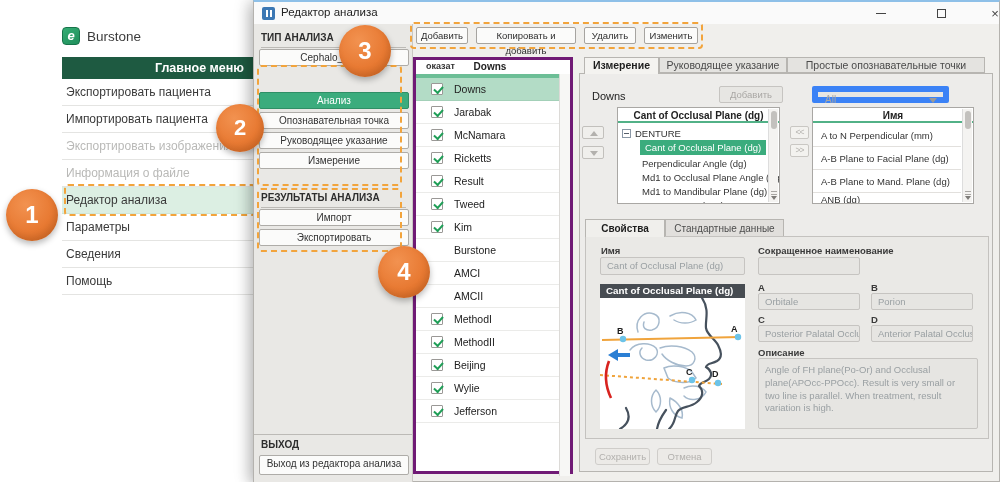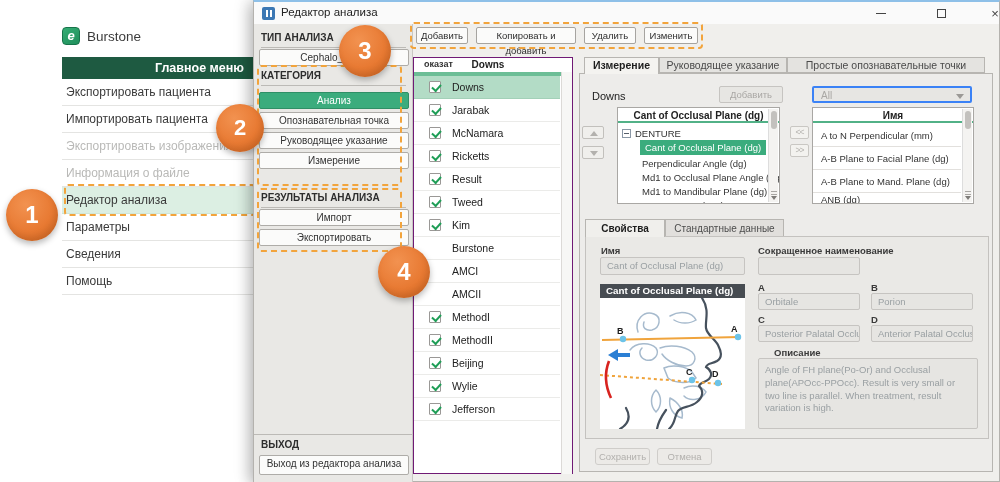--- a/index.html
+++ b/index.html
@@ -57,21 +57,21 @@
   .pbtn.green { background:#3bac7d; border-color:#2f8f66; color:#fff; }
   .dashbox.b2 { left:3px;  top:41px;  width:145px; height:121px; z-index:20; }
   .dashbox.b4 { left:3px;  top:164px; width:145px; height:64px;  z-index:20; }
   .dashbox.b3 { left:156px; top:20px; width:293px; height:27px;  z-index:20; }
 
   
   .tbtn { position:absolute; top:25px; height:17px; background:#fbfbfa; border:1px solid #a6a4a0; border-radius:2px;
     font-size:9.5px; color:#2e2e2e; text-align:center; line-height:15px; }
 
   
-  .alist { position:absolute; left:159px; top:55px; width:160px; height:417px; background:#fff; border:1px solid #701a75; }
+  .alist { position:absolute; left:159px; top:55px; width:160px; height:417px; background:#fff; border:3px solid #701a75; }
   .alist-hdr { position:absolute; left:0; top:0; width:100%; height:14px; background:#fff; }
   .alist-hdr .c1 { position:absolute; left:10px; top:1px; font-size:9px; font-weight:bold; color:#333; }
   .alist-hdr .c2 { position:absolute; left:0; top:1px; width:148px; text-align:center; font-size:10px; font-weight:bold; color:#222; }
   .greenband { position:absolute; left:0; top:14px; width:100%; height:4px; background:#6cbe96; }
   .arow { position:absolute; left:0; width:146px; height:23px; border-bottom:1px solid #ebebe9; }
   .arow.sel { background:#b3dcc6; border-bottom-color:#a3d0b8; }
   .cbx { position:absolute; left:15px; top:5px; width:12px; height:12px; background:#fff; border:1px solid #9a9896; border-radius:1px; }
   .cbx::after { content:""; position:absolute; left:2px; top:2px; width:7px; height:4px;
     border-left:2px solid #1f9e57; border-bottom:2px solid #1f9e57; transform:rotate(-48deg); }
   .aname { position:absolute; left:38px; top:5px; font-size:10.5px; color:#222; }
@@ -79,21 +79,21 @@
 
   
   .tab { position:absolute; top:55px; height:16px; background:#e4e3e0; border:1px solid #b7b5b1; font-size:10.5px;
     color:#4a4a4a; text-align:center; line-height:15px; }
   .tab.on { background:#f4f3f0; font-weight:bold; color:#1d1d1d; height:17px; border-bottom:none; z-index:2; }
   .rpanel { position:absolute; left:325px; top:71px; width:414px; height:399px; background:#edecea; border:1px solid #b7b5b1; }
 
   .grp-label { position:absolute; left:12px; top:16px; font-size:11px; color:#222; }
   .dbtn { position:absolute; background:#e7e6e3; border:1px solid #c6c4c1; border-radius:2px; font-size:9.5px;
     color:#a9a7a4; text-align:center; }
-  .sel-all { position:absolute; left:232px; top:12px; width:160px; height:17px; background:#e7e6e3; border:2px solid #3b82f6;
+  .sel-all { position:absolute; left:232px; top:12px; width:137px; height:17px; background:#e7e6e3; border:6px solid #3b82f6;
     border-radius:2px; font-size:10px; color:#a9a7a4; line-height:15px; padding-left:7px; }
   .sel-all .arr { position:absolute; right:6px; top:6px; width:0; height:0; border-left:4px solid transparent;
     border-right:4px solid transparent; border-top:5px solid #9b9996; }
 
   .lbox { position:absolute; top:33px; height:97px; background:#fff; border:1px solid #a9a7a4; overflow:hidden; }
   .lbox-hdr { position:absolute; left:0; top:0; width:100%; height:15px; text-align:center; font-size:10px; font-weight:bold;
     color:#222; line-height:15px; border-bottom:2px solid #52b187; background:#fff; }
   .titem { position:absolute; font-size:9.5px; color:#333; white-space:nowrap; }
   .titem.sel { background:#3bac7d; color:#fff; padding:2px 5px; }
   .tbox { position:absolute; width:9px; height:9px; border:1px solid #8a97a5; background:#fff; }
@@ -169,21 +169,20 @@
       <div class="wc wc-max">
           <i></i>
         </div>
       <div class="wc wc-close">×</div>
     </div>
 
     <div class="lpanel">
       <div class="sec-hdr" style="top:8px">ТИП АНАЛИЗА</div>
       <div class="pbtn left" style="top:25px">Cephalo_Lateral</div>
 
-      <div class="sec-hdr" style="top:46px">КАТЕГОРИЯ</div>
       <div class="pbtn green" style="top:68px">Анализ</div>
       <div class="pbtn" style="top:88px">Опознавательная точка</div>
       <div class="pbtn" style="top:108px">Руководящее указание</div>
       <div class="pbtn" style="top:128px">Измерение</div>
 
       <div class="sec-hdr" style="top:168px">РЕЗУЛЬТАТЫ АНАЛИЗА</div>
       <div class="pbtn" style="top:185px">Импорт</div>
       <div class="pbtn" style="top:205px">Экспортировать</div>
 
       <div style="position:absolute;left:0;top:410px;width:100%;border-top:1px solid #bcbab6"></div>
@@ -380,21 +379,21 @@
 
         <div class="flabel" style="left:172px;top:45px">A</div>
         <div class="field" style="left:172px;top:56px;width:102px;height:17px">Orbitale</div>
         <div class="flabel" style="left:285px;top:45px">B</div>
         <div class="field" style="left:285px;top:56px;width:102px;height:17px">Porion</div>
         <div class="flabel" style="left:172px;top:77px">C</div>
         <div class="field" style="left:172px;top:88px;width:102px;height:17px">Posterior Palatal Occlusal</div>
         <div class="flabel" style="left:285px;top:77px">D</div>
         <div class="field" style="left:285px;top:88px;width:102px;height:17px">Anterior Palatal Occlusal</div>
 
-        <div class="flabel" style="left:188px;top:110px">Описание</div>
+        <div class="flabel" style="left:172px;top:110px">Описание</div>
         <div class="descbox" style="left:172px;top:121px;width:220px;height:71px">Angle of FH plane(Po-Or) and Occlusal plane(APOcc-PPOcc). Result is very small or two line is parallel. When treatment, result variation is high.</div>
       </div>
 
       <div class="foot-btn" style="left:15px;top:374px;width:55px">Сохранить</div>
       <div class="foot-btn" style="left:77px;top:374px;width:55px">Отмена</div>
     </div>
   </div>
 
   <div class="badge n1">1</div>
   <div class="badge n2">2</div>

